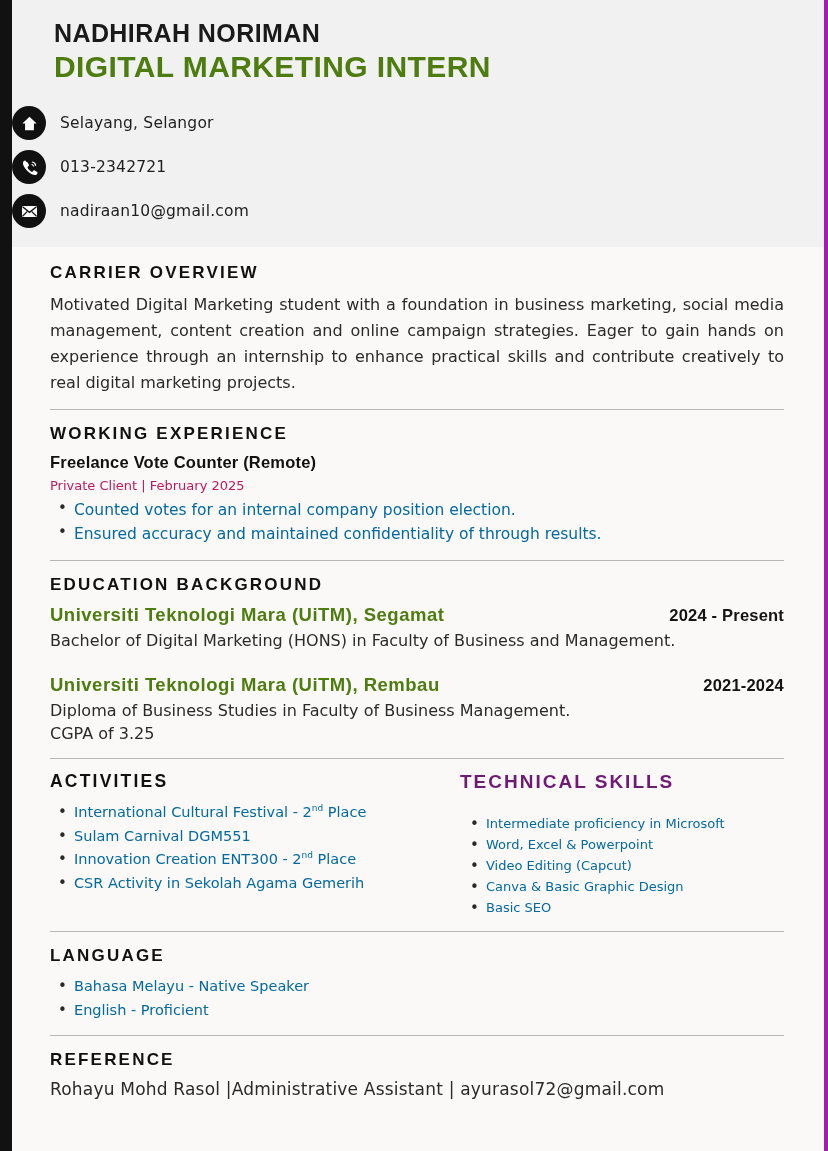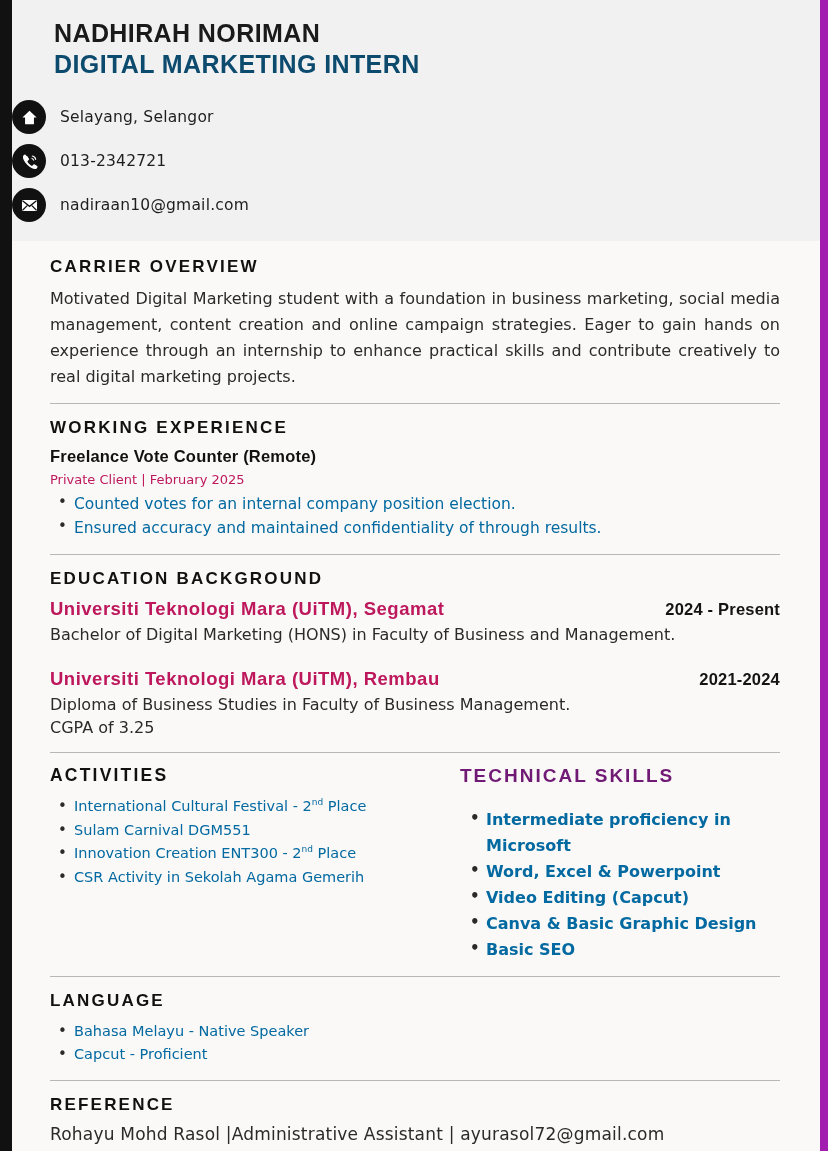--- a/index.html
+++ b/index.html
@@ -13,45 +13,45 @@
     font-family: "DejaVu Sans", sans-serif;
     overflow: hidden;
   }
   .page {
     position: relative;
     width: 828px;
     height: 1151px;
     background: #faf9f7;
     box-sizing: border-box;
     border-left: 12px solid #111111;
-    border-right: 8px solid #a21caf;
+    border-right: 4px solid #a21caf;
   }
 
   
   .header {
     background: #f1f1f1;
     padding: 18px 0 14px 0;
   }
   .name-block {
     padding-left: 42px;
   }
   .full-name {
     font-family: "Liberation Sans", sans-serif;
     font-size: 25px;
     font-weight: bold;
     letter-spacing: 0.4px;
     color: #1a1a1a;
     line-height: 1.22;
   }
   .job-title {
     font-family: "Liberation Sans", sans-serif;
-    font-size: 25px;
+    font-size: 30px;
     font-weight: bold;
     letter-spacing: 0.4px;
-    color: #0c4a6e;
+    color: #4d7c0f;
     line-height: 1.22;
   }
   .contact-list {
     margin-top: 16px;
   }
   .contact-row {
     display: flex;
     align-items: center;
     height: 44px;
   }
@@ -140,21 +140,21 @@
   .edu-entry { margin-bottom: 4px; }
   .edu-head {
     display: flex;
     justify-content: space-between;
     align-items: baseline;
   }
   .edu-school {
     font-family: "Liberation Sans", sans-serif;
     font-size: 18.5px;
     font-weight: bold;
-    color: #be185d;
+    color: #4d7c0f;
     letter-spacing: 0.5px;
   }
   .edu-date {
     font-family: "Liberation Sans", sans-serif;
     font-size: 16.5px;
     font-weight: bold;
     color: #141414;
     letter-spacing: 0.2px;
     white-space: nowrap;
   }
@@ -188,21 +188,21 @@
   }
   .skills-title {
     font-family: "Liberation Sans", sans-serif;
     font-size: 19px;
     font-weight: bold;
     letter-spacing: 2px;
     color: #701a75;
     margin-bottom: 20px;
   }
   ul.bullets.small li { font-size: 14.5px; line-height: 1.62; }
-  ul.bullets.large li { font-size: 16px; line-height: 1.62; padding-left: 26px; font-weight: bold; }
+  ul.bullets.large li { font-size: 13px; line-height: 1.62; padding-left: 26px; }
   ul.bullets.large li::before { left: 10px; }
 
   sup {
     font-size: 0.62em;
     vertical-align: super;
     line-height: 0;
   }
 
   .reference-line {
     font-size: 17px;
@@ -327,21 +327,21 @@
       </div>
 
     </div>
 
     <hr class="divider">
 
     <div class="section">
       <div class="section-title">LANGUAGE</div>
       <ul class="bullets small">
         <li>Bahasa Melayu - Native Speaker</li>
-        <li>Capcut - Proficient</li>
+        <li>English - Proficient</li>
       </ul>
     </div>
 
     <hr class="divider">
 
     <div class="section">
       <div class="section-title">REFERENCE</div>
       <div class="reference-line">Rohayu Mohd Rasol |Administrative Assistant | ayurasol72@gmail.com</div>
     </div>
 

